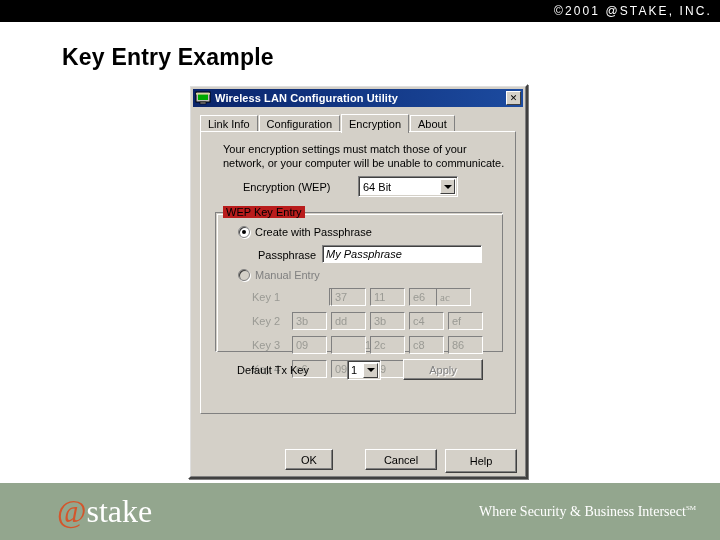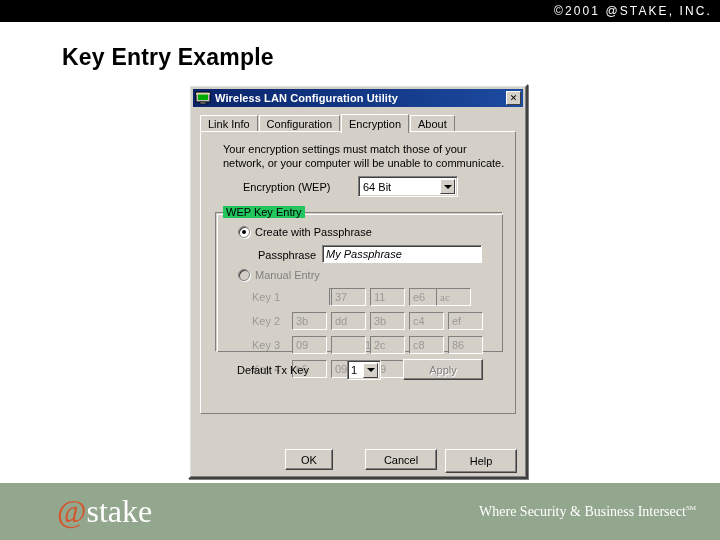--- a/index.html
+++ b/index.html
@@ -200,21 +200,21 @@
   .groupbox-inner {
     position: absolute; left: 1px; top: 1px; right: -1px; bottom: -1px;
     border-top: 1px solid #ffffff;
     border-left: 1px solid #ffffff;
     border-right: 1px solid #808080;
     border-bottom: 1px solid #808080;
     pointer-events: none;
   }
   .groupbox-title {
     position: absolute; left: 7px; top: -7px;
-    background: #22c55e;
+    background: #b91c1c;
     padding: 0 3px;
     font-size: 11px; color: #000000;
     white-space: nowrap;
     z-index: 2;
   }
 
   
   .radio-row {
     position: absolute;
     display: flex; align-items: center;

